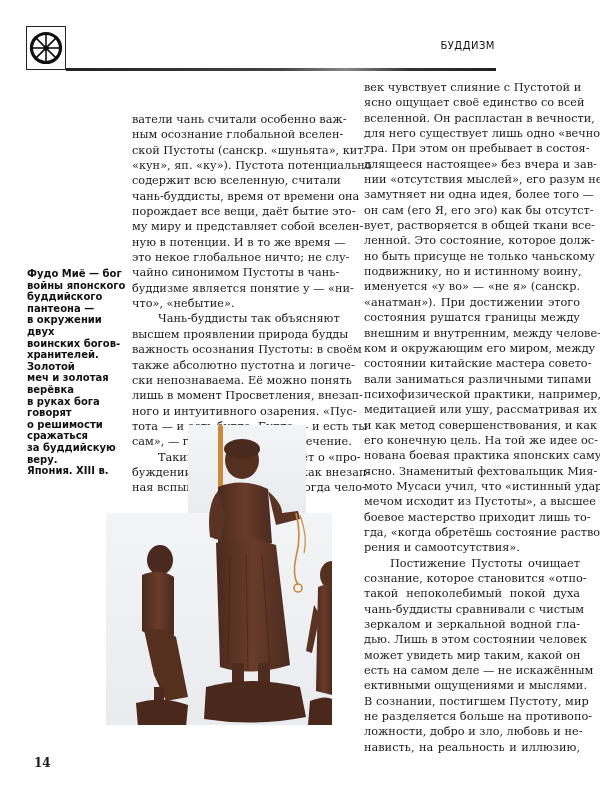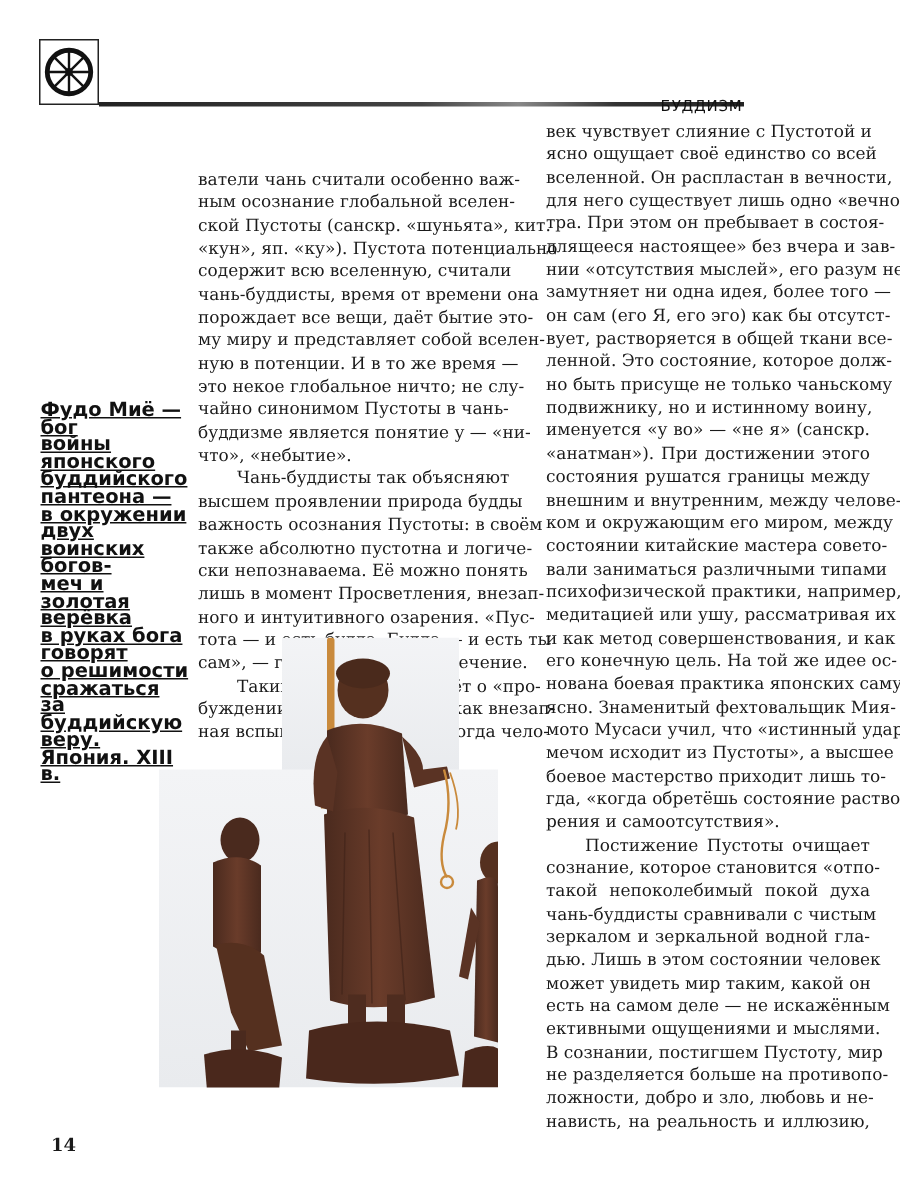--- a/index.html
+++ b/index.html
@@ -1,26 +1,26 @@
 <!DOCTYPE html>
 <html><head>
 <meta charset="utf-8">
 <style>
   html, body { margin:0; padding:0; background:#ffffff; }
   body { width:600px; height:793px; position:relative; overflow:hidden; font-family:"DejaVu Serif", serif; color:#1a1a1a; }
   .logo-box { position:absolute; left:26px; top:26px; width:40px; height:44px; border:1.5px solid #222; box-sizing:border-box; background:#fff; display:flex; align-items:center; justify-content:center; }
   .header-rule { position:absolute; left:66px; top:68px; width:430px; height:3px; background:linear-gradient(90deg,#222 0%,#444 50%,#888 65%,#333 80%,#222 100%); }
-  .section-title { position:absolute; right:105px; top:66px; font-family:"DejaVu Sans", sans-serif; font-size:10px; letter-spacing:0.5px; color:#111; }
+  .section-title { position:absolute; right:105px; top:40px; font-family:"DejaVu Sans", sans-serif; font-size:10px; letter-spacing:0.5px; color:#111; }
   .col { position:absolute; font-size:11.3px; line-height:15.35px; text-align:justify; }
   .col p { margin:0; }
   .col1 { left:132px; top:80px; width:188px;margin-top:32px; }
   .col2 { left:364px; top:80px; width:216px; }
   .col .line { display:block; text-align:justify; text-align-last:justify; white-space:nowrap; }
   .col .line.last { text-align-last:left; }
-  .caption { position:absolute; left:27px; top:268px; width:100px; font-family:"DejaVu Sans", sans-serif; font-weight:bold; font-size:13px; line-height:11.6px; color:#111;text-decoration:underline; }
+  .caption { position:absolute; left:27px; top:268px; width:100px; font-family:"DejaVu Sans", sans-serif; font-weight:bold; font-size:10px; line-height:11.6px; color:#111; }
   .photo { position:absolute; left:70px; top:425px; width:262px; height:300px; }
   .page-num { position:absolute; left:34px; top:756px; font-size:12px; font-weight:bold; }
 </style>
 </head>
 <body>
 
 <div class="logo-box">
   <svg width="34" height="34" viewBox="0 0 34 34">
     <circle cx="17" cy="17" r="14.5" fill="none" stroke="#111" stroke-width="3.2"></circle>
     <circle cx="17" cy="17" r="2.6" fill="#111"></circle>
@@ -69,20 +69,21 @@
   </p>
 </div>
 
 <div class="caption">
   <div>Фудо Миё — бог</div>
   <div>войны японского</div>
   <div>буддийского</div>
   <div>пантеона —</div>
   <div>в окружении двух</div>
   <div>воинских богов-</div>
+  <div>хранителей. Золотой</div>
   <div>меч и золотая верёвка</div>
   <div>в руках бога говорят</div>
   <div>о решимости</div>
   <div>сражаться</div>
   <div>за буддийскую веру.</div>
   <div>Япония. XIII в.</div>
 </div>
 
 <div class="photo">
   <svg width="262" height="300" viewBox="0 0 262 300">

